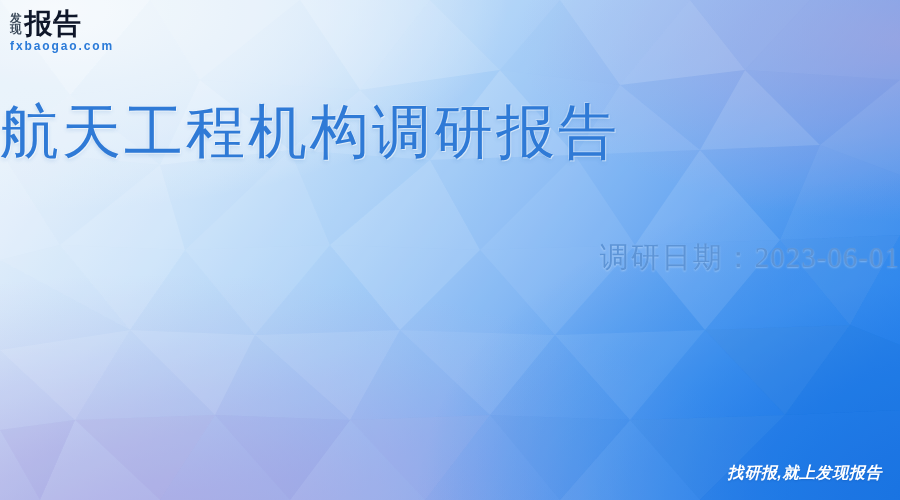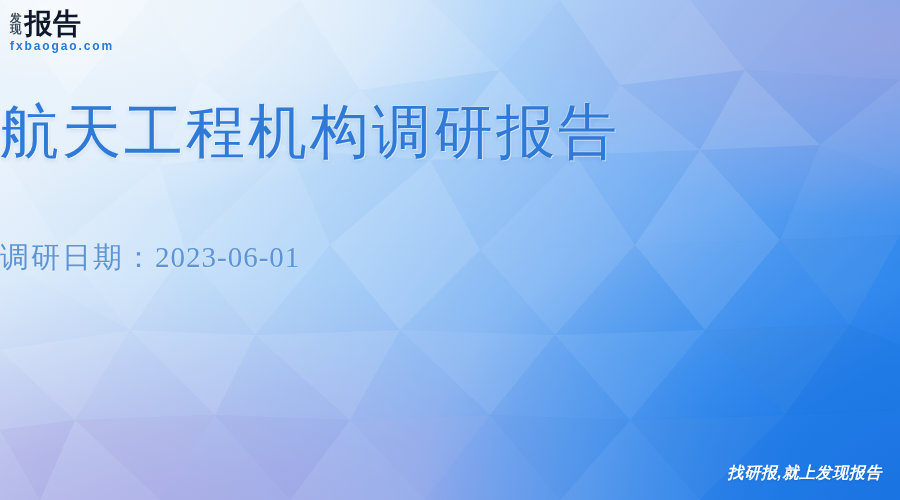--- a/index.html
+++ b/index.html
@@ -127,21 +127,21 @@
       0 2px 4px rgba(40,110,190,0.18);
     white-space: nowrap;
   }
 
   
   .subtitle {
     position: absolute;
     left: 0;
     right: 0;
     top: 238px;
-    text-align: left;
+    text-align: right;
     font-family: "Liberation Serif", "DejaVu Serif", serif;
     font-size: 29px;
     font-weight: 400;
     letter-spacing: 2px;
     color: #5d94d6;
     text-shadow: 0 1px 2px rgba(255,255,255,0.35);
     white-space: nowrap;
   }
   .subtitle .sub-date { letter-spacing: 1px; }
 

